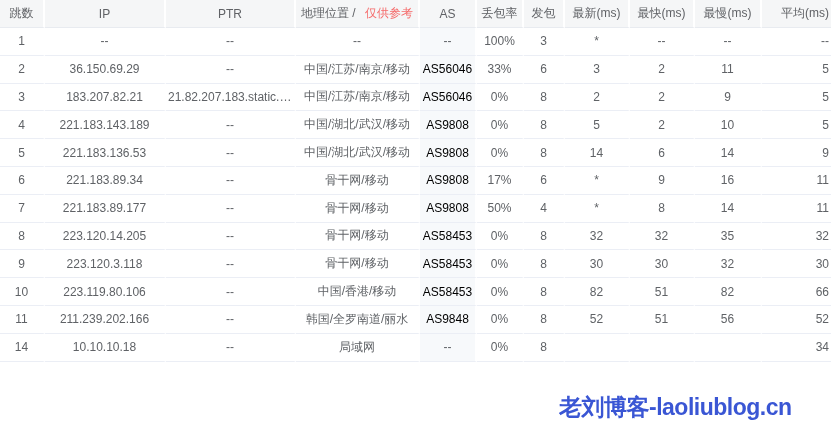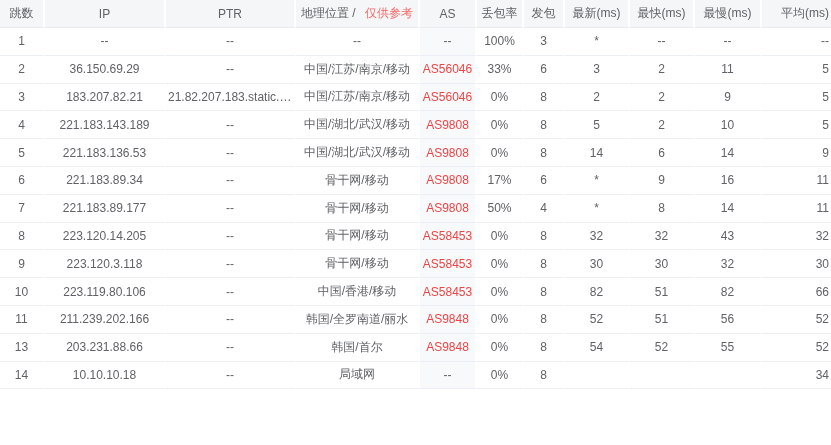--- a/index.html
+++ b/index.html
@@ -34,21 +34,21 @@
     padding: 0 2px;
   }
   th:last-child, td:last-child { border-right: none; text-align: right; }
   thead th {
     height: 28px;
     background: #f5f6f7;
     color: #606266;
     border-bottom: 1px solid #e8ebf0;
   }
   td.col-as { background: #f7f9fb; }
-  .as-link { color: #ef4444; cursor: pointer; }
+  .as-link { color: #000000; cursor: pointer; }
   .hdr-note { color: #f56c6c; margin-left: 6px; }
   .watermark {
     position: absolute;
     left: 559px;
     top: 393px;
     width: 272px;
     height: 29px;
     line-height: 29px;
     font-size: 23px;
     font-weight: bold;
@@ -187,21 +187,21 @@
         <tr>
           <td class="col-hop">8</td>
           <td class="col-ip">223.120.14.205</td>
           <td class="col-ptr">--</td>
           <td class="col-location">骨干网/移动</td>
           <td class="col-as"><span class="as-link">AS58453</span></td>
           <td class="col-loss">0%</td>
           <td class="col-sent">8</td>
           <td class="col-latest">32</td>
           <td class="col-fastest">32</td>
-          <td class="col-slowest">43</td>
+          <td class="col-slowest">35</td>
           <td class="col-avg">32</td>
         </tr>
         <tr>
           <td class="col-hop">9</td>
           <td class="col-ip">223.120.3.118</td>
           <td class="col-ptr">--</td>
           <td class="col-location">骨干网/移动</td>
           <td class="col-as"><span class="as-link">AS58453</span></td>
           <td class="col-loss">0%</td>
           <td class="col-sent">8</td>
@@ -230,41 +230,29 @@
           <td class="col-location">韩国/全罗南道/丽水</td>
           <td class="col-as"><span class="as-link">AS9848</span></td>
           <td class="col-loss">0%</td>
           <td class="col-sent">8</td>
           <td class="col-latest">52</td>
           <td class="col-fastest">51</td>
           <td class="col-slowest">56</td>
           <td class="col-avg">52</td>
         </tr>
         <tr>
-          <td class="col-hop">13</td>
-          <td class="col-ip">203.231.88.66</td>
-          <td class="col-ptr">--</td>
-          <td class="col-location">韩国/首尔</td>
-          <td class="col-as"><span class="as-link">AS9848</span></td>
-          <td class="col-loss">0%</td>
-          <td class="col-sent">8</td>
-          <td class="col-latest">54</td>
-          <td class="col-fastest">52</td>
-          <td class="col-slowest">55</td>
-          <td class="col-avg">52</td>
-        </tr>
-        <tr>
           <td class="col-hop">14</td>
           <td class="col-ip">10.10.10.18</td>
           <td class="col-ptr">--</td>
           <td class="col-location">局域网</td>
           <td class="col-as">--</td>
           <td class="col-loss">0%</td>
           <td class="col-sent">8</td>
           <td class="col-latest"></td>
           <td class="col-fastest"></td>
           <td class="col-slowest"></td>
           <td class="col-avg">34</td>
         </tr>
       </tbody>
   </table>
 
+  <div class="watermark">老刘博客-laoliublog.cn</div>
 </div>
 
 </body></html>

